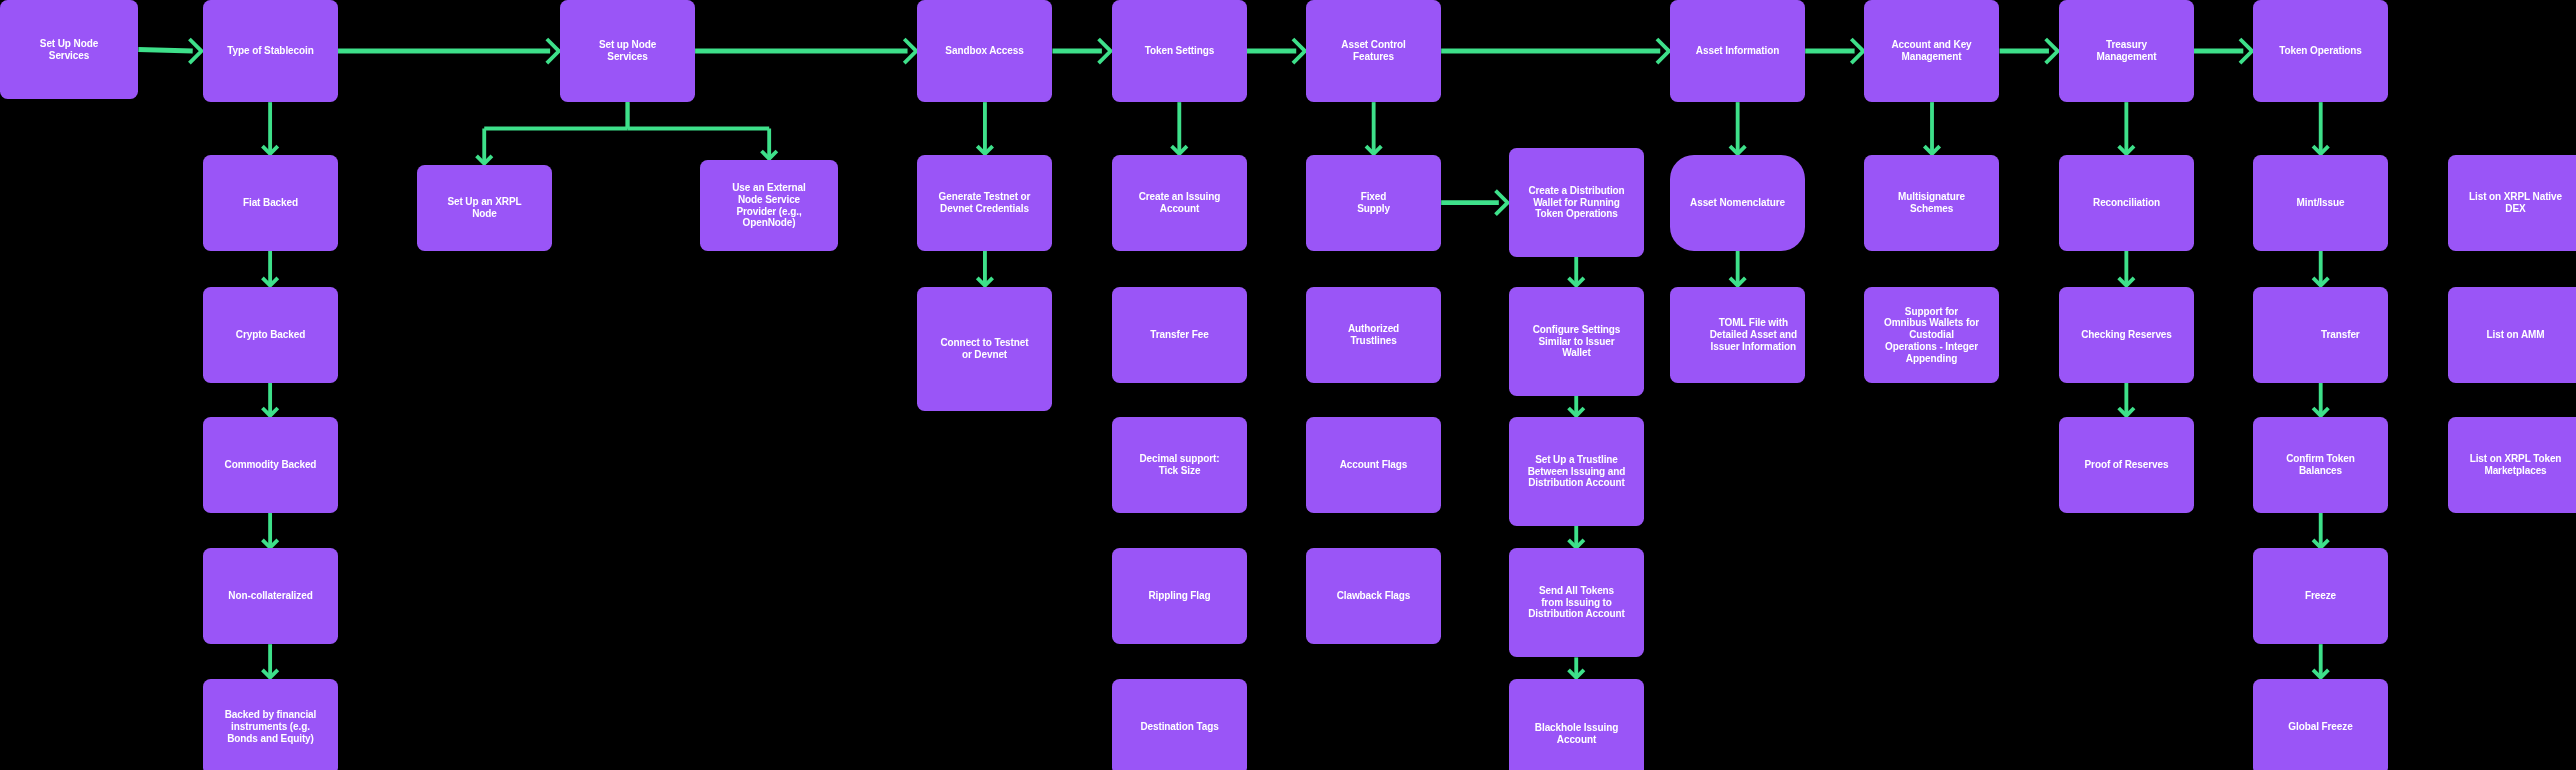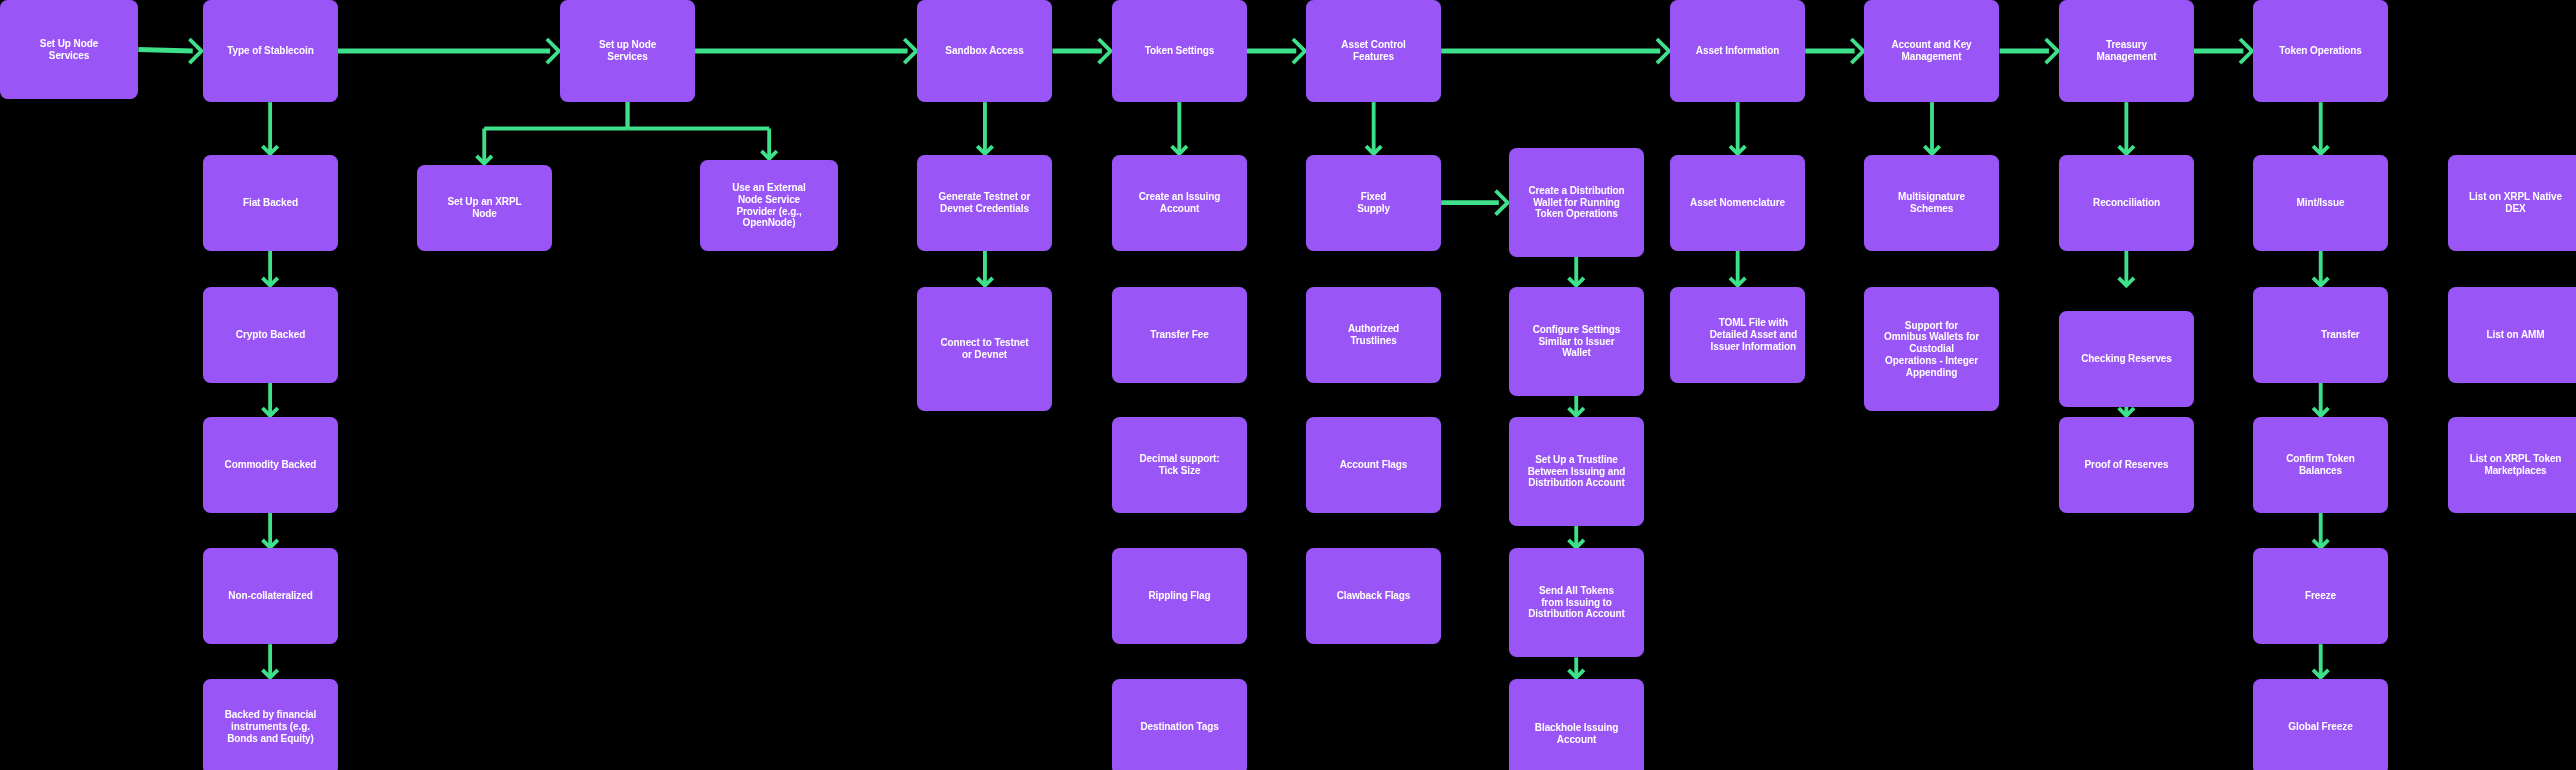--- a/index.html
+++ b/index.html
@@ -175,37 +175,37 @@
 Wallet</div>
       <div class="node sm" style="left: 1509px; top: 417px; width: 135px; height: 109px;">Set Up a Trustline
 Between Issuing and
 Distribution Account</div>
       <div class="node sm" style="left: 1509px; top: 548px; width: 135px; height: 109px;">Send All Tokens
 from Issuing to
 Distribution Account</div>
       <div class="node sm" style="left: 1509px; top: 679px; width: 135px; height: 109px;">Blackhole Issuing
 Account</div>
       <div class="node sm" style="left: 1670px; top: 0px; width: 135px; height: 102px;">Asset Information</div>
-      <div class="node sm" style="left: 1670px; top: 155px; width: 135px; height: 96px;">Asset Nomenclature</div>
+      <div class="node sm" style="left: 1670px; top: 155px; width: 135px; height: 96px; border-radius: 24px;">Asset Nomenclature</div>
       <div class="node sm" style="left: 1670px; top: 287px; width: 135px; height: 96px; padding-left: 36px;">TOML File with
 Detailed Asset and
 Issuer Information</div>
       <div class="node sm" style="left: 1864px; top: 0px; width: 135px; height: 102px;">Account and Key
 Management</div>
       <div class="node sm" style="left: 1864px; top: 155px; width: 135px; height: 96px;">Multisignature
 Schemes</div>
-      <div class="node sm" style="left: 1864px; top: 287px; width: 135px; height: 124px;">Support for
+      <div class="node sm" style="left: 1864px; top: 287px; width: 135px; height: 96px;">Support for
 Omnibus Wallets for
 Custodial
 Operations - Integer
 Appending</div>
       <div class="node sm" style="left: 2059px; top: 0px; width: 135px; height: 102px;">Treasury
 Management</div>
       <div class="node sm" style="left: 2059px; top: 155px; width: 135px; height: 96px;">Reconciliation</div>
-      <div class="node sm" style="left: 2059px; top: 287px; width: 135px; height: 96px; margin-top: 24px;">Checking Reserves</div>
+      <div class="node sm" style="left: 2059px; top: 287px; width: 135px; height: 96px;">Checking Reserves</div>
       <div class="node sm" style="left: 2059px; top: 417px; width: 135px; height: 96px;">Proof of Reserves</div>
       <div class="node sm" style="left: 2253px; top: 0px; width: 135px; height: 102px;">Token Operations</div>
       <div class="node sm" style="left: 2253px; top: 155px; width: 135px; height: 96px;">Mint/Issue</div>
       <div class="node sm" style="left: 2253px; top: 287px; width: 135px; height: 96px; padding-left: 44px;">Transfer</div>
       <div class="node sm" style="left: 2253px; top: 417px; width: 135px; height: 96px;">Confirm Token
 Balances</div>
       <div class="node sm" style="left: 2253px; top: 548px; width: 135px; height: 96px;">Freeze</div>
       <div class="node sm" style="left: 2253px; top: 679px; width: 135px; height: 96px;">Global Freeze</div>
       <div class="node sm" style="left: 2448px; top: 155px; width: 135px; height: 96px;">List on XRPL Native
 DEX</div>

